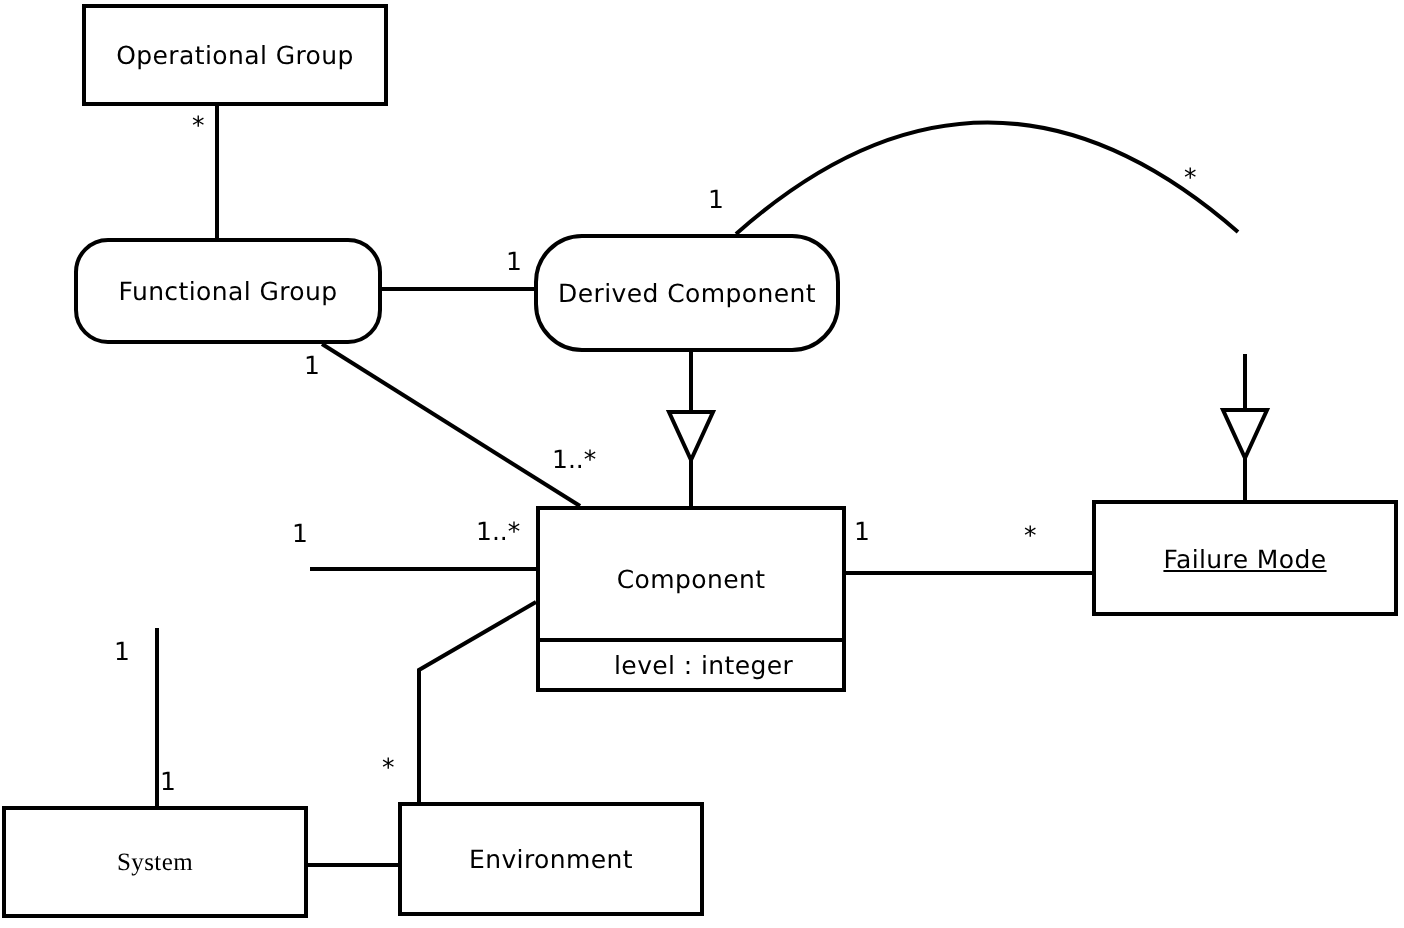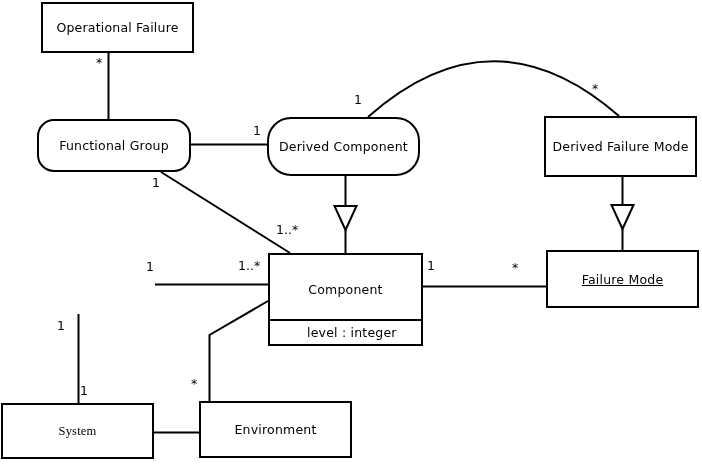--- a/index.html
+++ b/index.html
@@ -57,34 +57,31 @@
       <polygon points="334.5,206 356.5,206 345.5,230" fill="#ffffff"></polygon>
       <line x1="345.5" y1="230" x2="345.5" y2="253"></line>
 
       <line x1="622.5" y1="177" x2="622.5" y2="205"></line>
       <polygon points="611.5,205 633.5,205 622.5,229" fill="#ffffff"></polygon>
       <line x1="622.5" y1="229" x2="622.5" y2="254"></line>
     </g>
   </svg>
 
   <div class="node" style="left:41px;  top:2px;   width:153px; height:51px;">
-    <span>Operational Failure</span>
+    <span>Operational Group</span>
   </div>
 
   <div class="node" style="left:37px;  top:119px; width:154px; height:53px;border-radius:17px;">
     <span>Functional Group</span>
   </div>
 
   <div class="node" style="left:267px; top:117px; width:153px; height:59px;border-radius:24px;">
     <span>Derived Component</span>
   </div>
 
-  <div class="node" style="left:544px; top:116px; width:153px; height:61px;">
-    <span>Derived Failure Mode</span>
-  </div>
 
 
   <div class="node" style="left:268px; top:253px; width:155px; height:72px;">
     <span>Component</span>
   </div>
   <div class="node attr-compartment" style="left:268px; top:319px; width:155px; height:27px;padding-left:37px;">
     <span>level : integer</span>
   </div>
 
   <div class="node" style="left:546px; top:250px; width:153px; height:58px;text-decoration:underline;">

